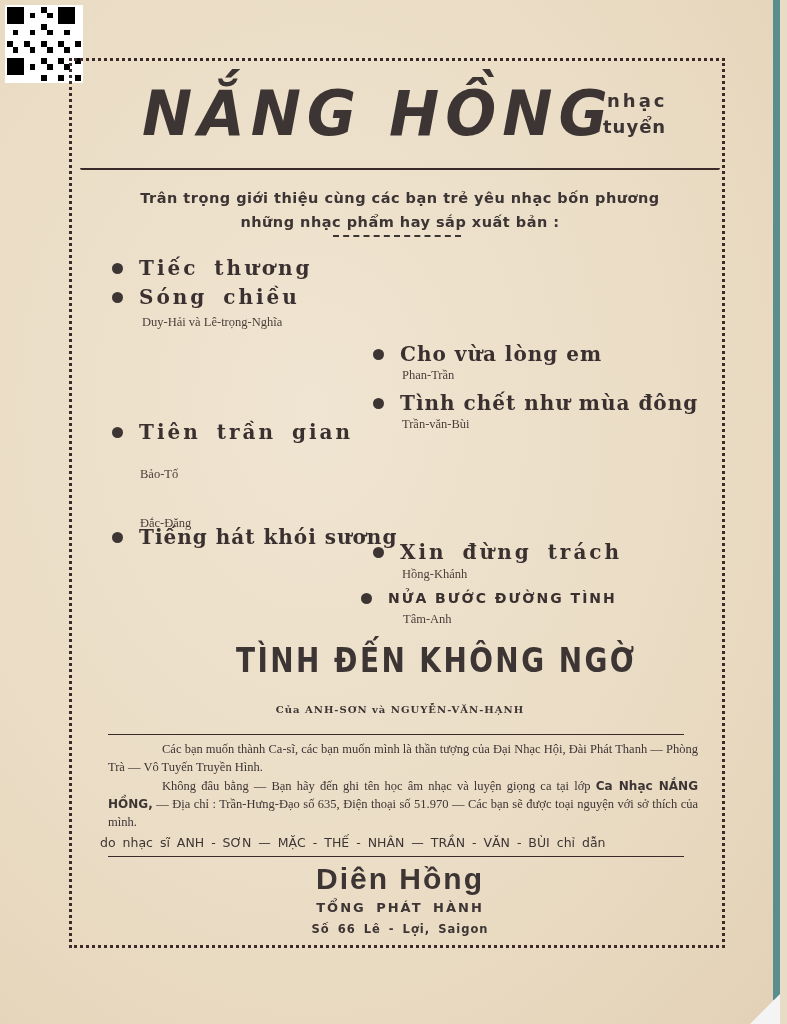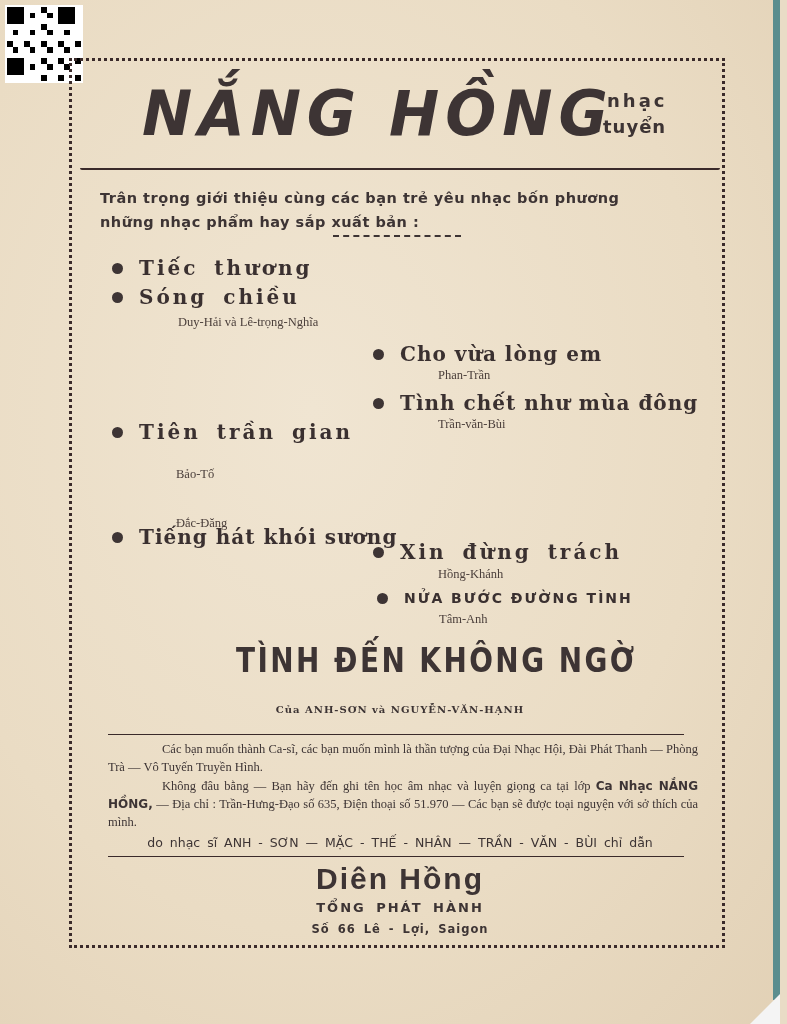--- a/index.html
+++ b/index.html
@@ -45,21 +45,21 @@
       font-family: "DejaVu Sans", sans-serif; font-weight: bold;
       font-size: 18px; line-height: 26px; color: #3d3434; letter-spacing: 1px;
     }
     .subtitle div:first-child { padding-left: 4px; letter-spacing: 3px; }
     .rule-top {
       position: absolute; left: 80px; top: 168px; width: 640px; height: 0;
       border-top: 2px solid #3a2a2a;
       border-radius: 0 0 6px 6px;
     }
     .intro {
-      position: absolute; left: 100px; top: 186px; width: 600px; text-align: left;
+      position: absolute; left: 100px; top: 186px; width: 600px; text-align: center;
       font-family: "DejaVu Sans", sans-serif; font-weight: bold; font-size: 14.5px; line-height: 24px;
       color: #3d3434; letter-spacing: 0.5px;
     }
     .intro-deco {
       position: absolute; left: 333px; top: 235px; width: 128px; height: 0;
       border-top: 2px dashed #3d3434;
     }
     .song {
       position: absolute; display: flex; align-items: center;
     }
@@ -70,21 +70,21 @@
     .song-title {
       font-family: "DejaVu Serif", serif; font-weight: bold; font-size: 20px;
       color: #3a3030; letter-spacing: 1px; white-space: nowrap;
     }
     .song-title.caps {
       font-family: "DejaVu Sans", sans-serif; font-size: 14px; letter-spacing: 2px;
     }
     .song-title.spaced { letter-spacing: 3px; word-spacing: 6px; }
     .author {
       position: absolute; font-family: "Liberation Serif", serif; font-size: 12.5px;
-      color: #4a3e3a; white-space: nowrap; margin-left: 36px;
+      color: #4a3e3a; white-space: nowrap;
     }
     .big-title {
       position: absolute; left: 200px; top: 640px; width: 400px; text-align: center;
       font-family: "DejaVu Sans", sans-serif; font-weight: bold; font-size: 34px;
       letter-spacing: 3px; color: #3d3434; transform: scaleX(0.82); transform-origin: center;
       white-space: nowrap;
     }
     .big-title-by {
       position: absolute; left: 100px; top: 704px; width: 600px; text-align: center;
       font-family: "DejaVu Serif", serif; font-weight: bold; font-size: 10px;
@@ -94,21 +94,21 @@
       position: absolute; left: 108px; top: 734px; width: 576px; border-top: 1.5px solid #3a2a2a;
     }
     .para {
       position: absolute; left: 108px; width: 590px;
       font-family: "Liberation Serif", serif; font-size: 12.5px; line-height: 18px;
       color: #3d3434; text-align: justify;
     }
     .para .indent { display: inline-block; width: 54px; }
     .para b { font-family: "DejaVu Sans", sans-serif; font-size: 12px; }
     .teachers {
-      position: absolute; left: 100px; top: 835px; width: 600px; text-align: center;
+      position: absolute; left: 100px; top: 835px; width: 600px; 
       font-family: "DejaVu Sans", sans-serif; font-size: 12.5px; color: #3d3434;
       word-spacing: 3px;
     }
     .rule-bottom {
       position: absolute; left: 108px; top: 856px; width: 576px; border-top: 1.5px solid #3a2a2a;
     }
     .publisher {
       position: absolute; left: 200px; top: 862px; width: 400px; text-align: center;
       font-family: Liberation Sans, sans-serif; font-weight: bold; font-size: 30px;
       letter-spacing: 2px; color: #3d3434;
@@ -353,21 +353,21 @@
     <span class="song-title">Tiếng hát khói sương</span>
   </div>
   <div class="author" style="left:140px; top:516px;">Đắc-Đăng</div>
 
   <div class="song" style="left:373px; top:540px;justify-content:flex-end;">
     <span class="bullet"></span>
     <span class="song-title spaced">Xin đừng trách</span>
   </div>
   <div class="author" style="left:402px; top:567px;">Hồng-Khánh</div>
 
-  <div class="song" style="left:377px; top:590px;">
+  <div class="song" style="left:361px; top:590px;">
     <span class="bullet"></span>
     <span class="song-title caps">NỬA BƯỚC ĐƯỜNG TÌNH</span>
   </div>
   <div class="author" style="left:403px; top:612px;">Tâm-Anh</div>
 
   <div class="big-title">TÌNH ĐẾN KHÔNG NGỜ</div>
   <div class="big-title-by">Của ANH-SƠN và NGUYỄN-VĂN-HẠNH</div>
   <div class="rule-mid"></div>
 
   <div class="para" style="top:740px;">

